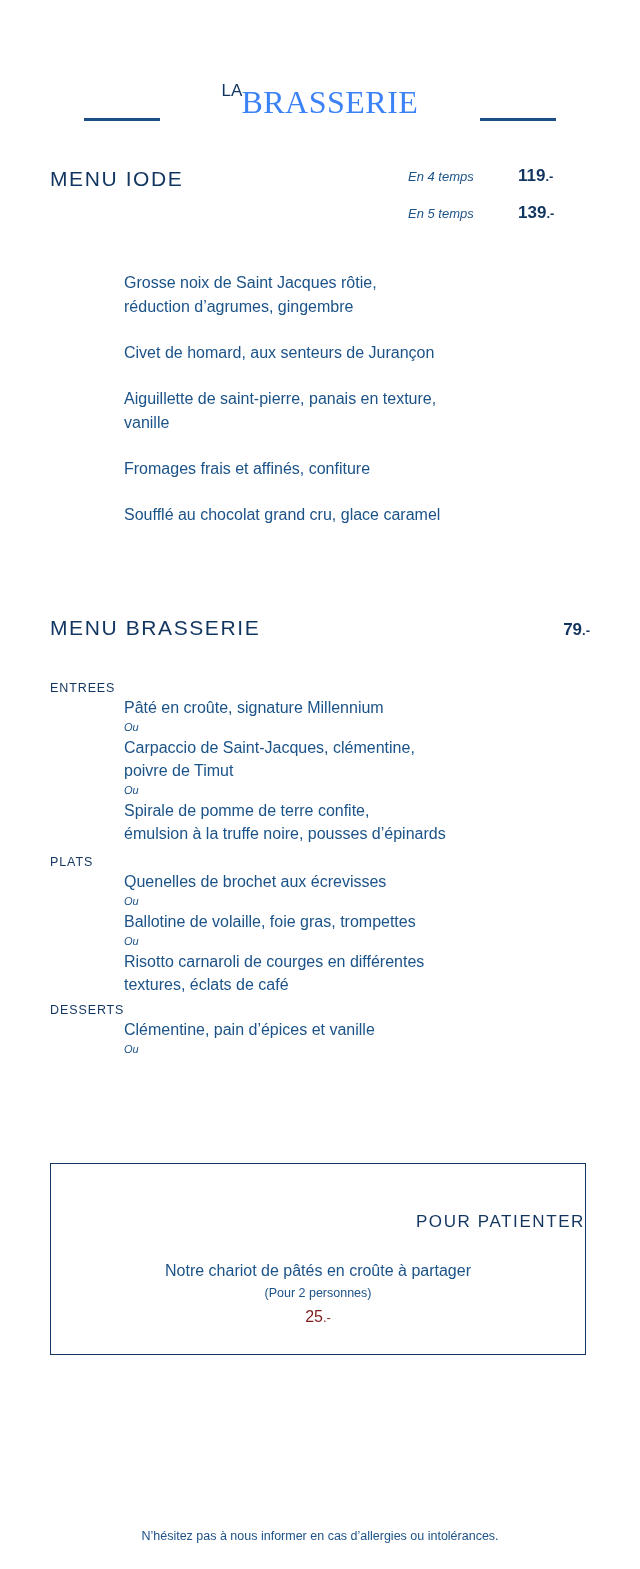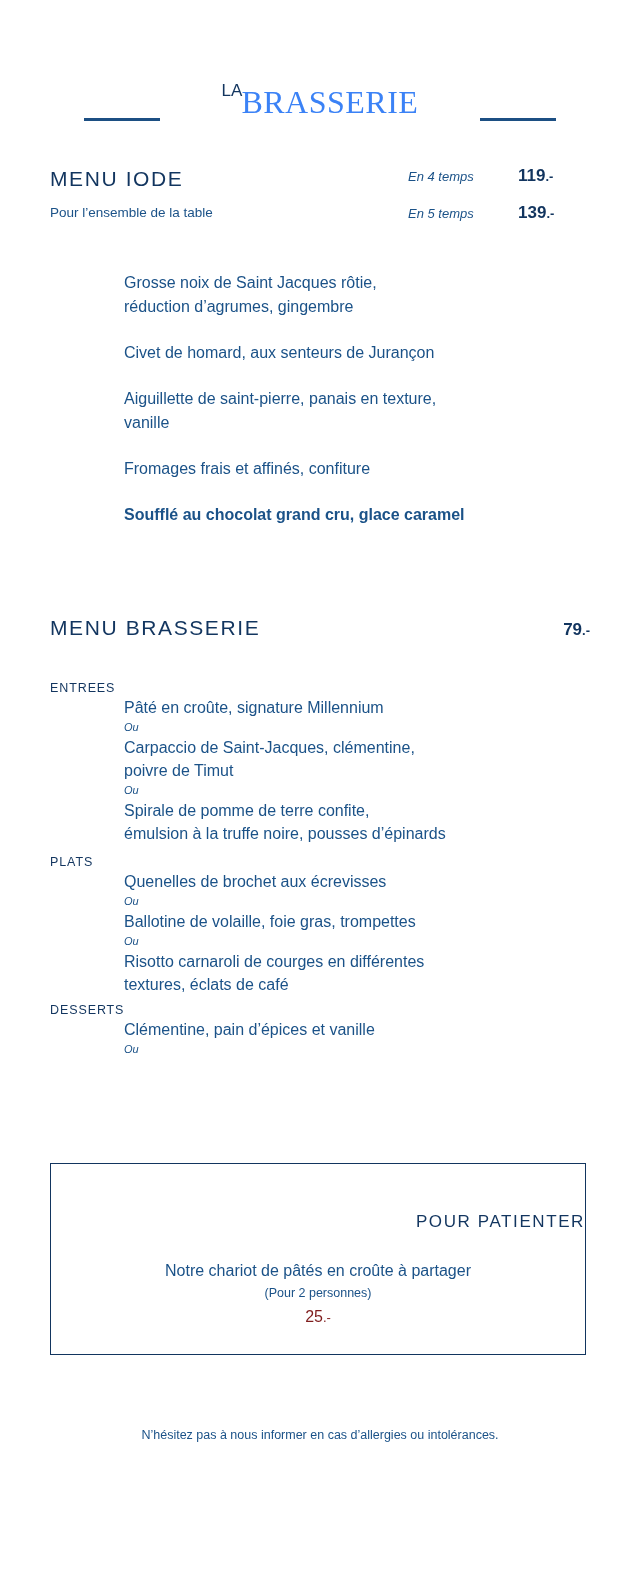--- a/index.html
+++ b/index.html
@@ -118,21 +118,21 @@
     top: 271px;
     left: 124px;
     width: 450px;
   }
   .course {
     font-size: 16px;
     line-height: 24px;
     color: #1b5288;
     margin-bottom: 22px;
   }
-  .course:last-child { margin-bottom: 0; font-weight: bold; }
+  .course:last-child { margin-bottom: 0; }
 
   
   .menu-brasserie-head {
     position: absolute;
     top: 615px;
     left: 50px;
     width: 540px;
     display: flex;
     align-items: baseline;
     justify-content: space-between;
@@ -209,42 +209,41 @@
     margin-top: 8px;
     font-size: 16px;
     font-weight: normal;
     color: #7f1d1d;
   }
   .patienter-price .suffix { font-size: 13px; }
 
   
   .footer-note {
     position: absolute;
-    top: 1428px;
+    top: 1529px;
     left: 0;
     width: 640px;
     text-align: center;
     font-size: 12.5px;
     color: #1b5288;
   }
 </style>
 </head>
 <body>
 
 <div class="header">
   <div class="rule rule-left"></div>
   <div class="logo">
     <span class="logo-la">LA</span><span class="logo-main">BRASSERIE</span>
   </div>
   <div class="rule rule-right"></div>
 </div>
 
 <div class="menu-iode-head">
   <div class="menu-title">MENU  IODE</div>
-  <div class="menu-subtitle">Pour l’ensemble de la table</div>
 </div>
 
 <div class="price-col">
   <div class="price-row">
     <span class="price-label">En 4 temps</span>
     <span class="price-value"><span>119</span><span class="suffix">.-</span></span>
   </div>
   <div class="price-row">
     <span class="price-label">En 5 temps</span>
     <span class="price-value"><span>139</span><span class="suffix">.-</span></span>

